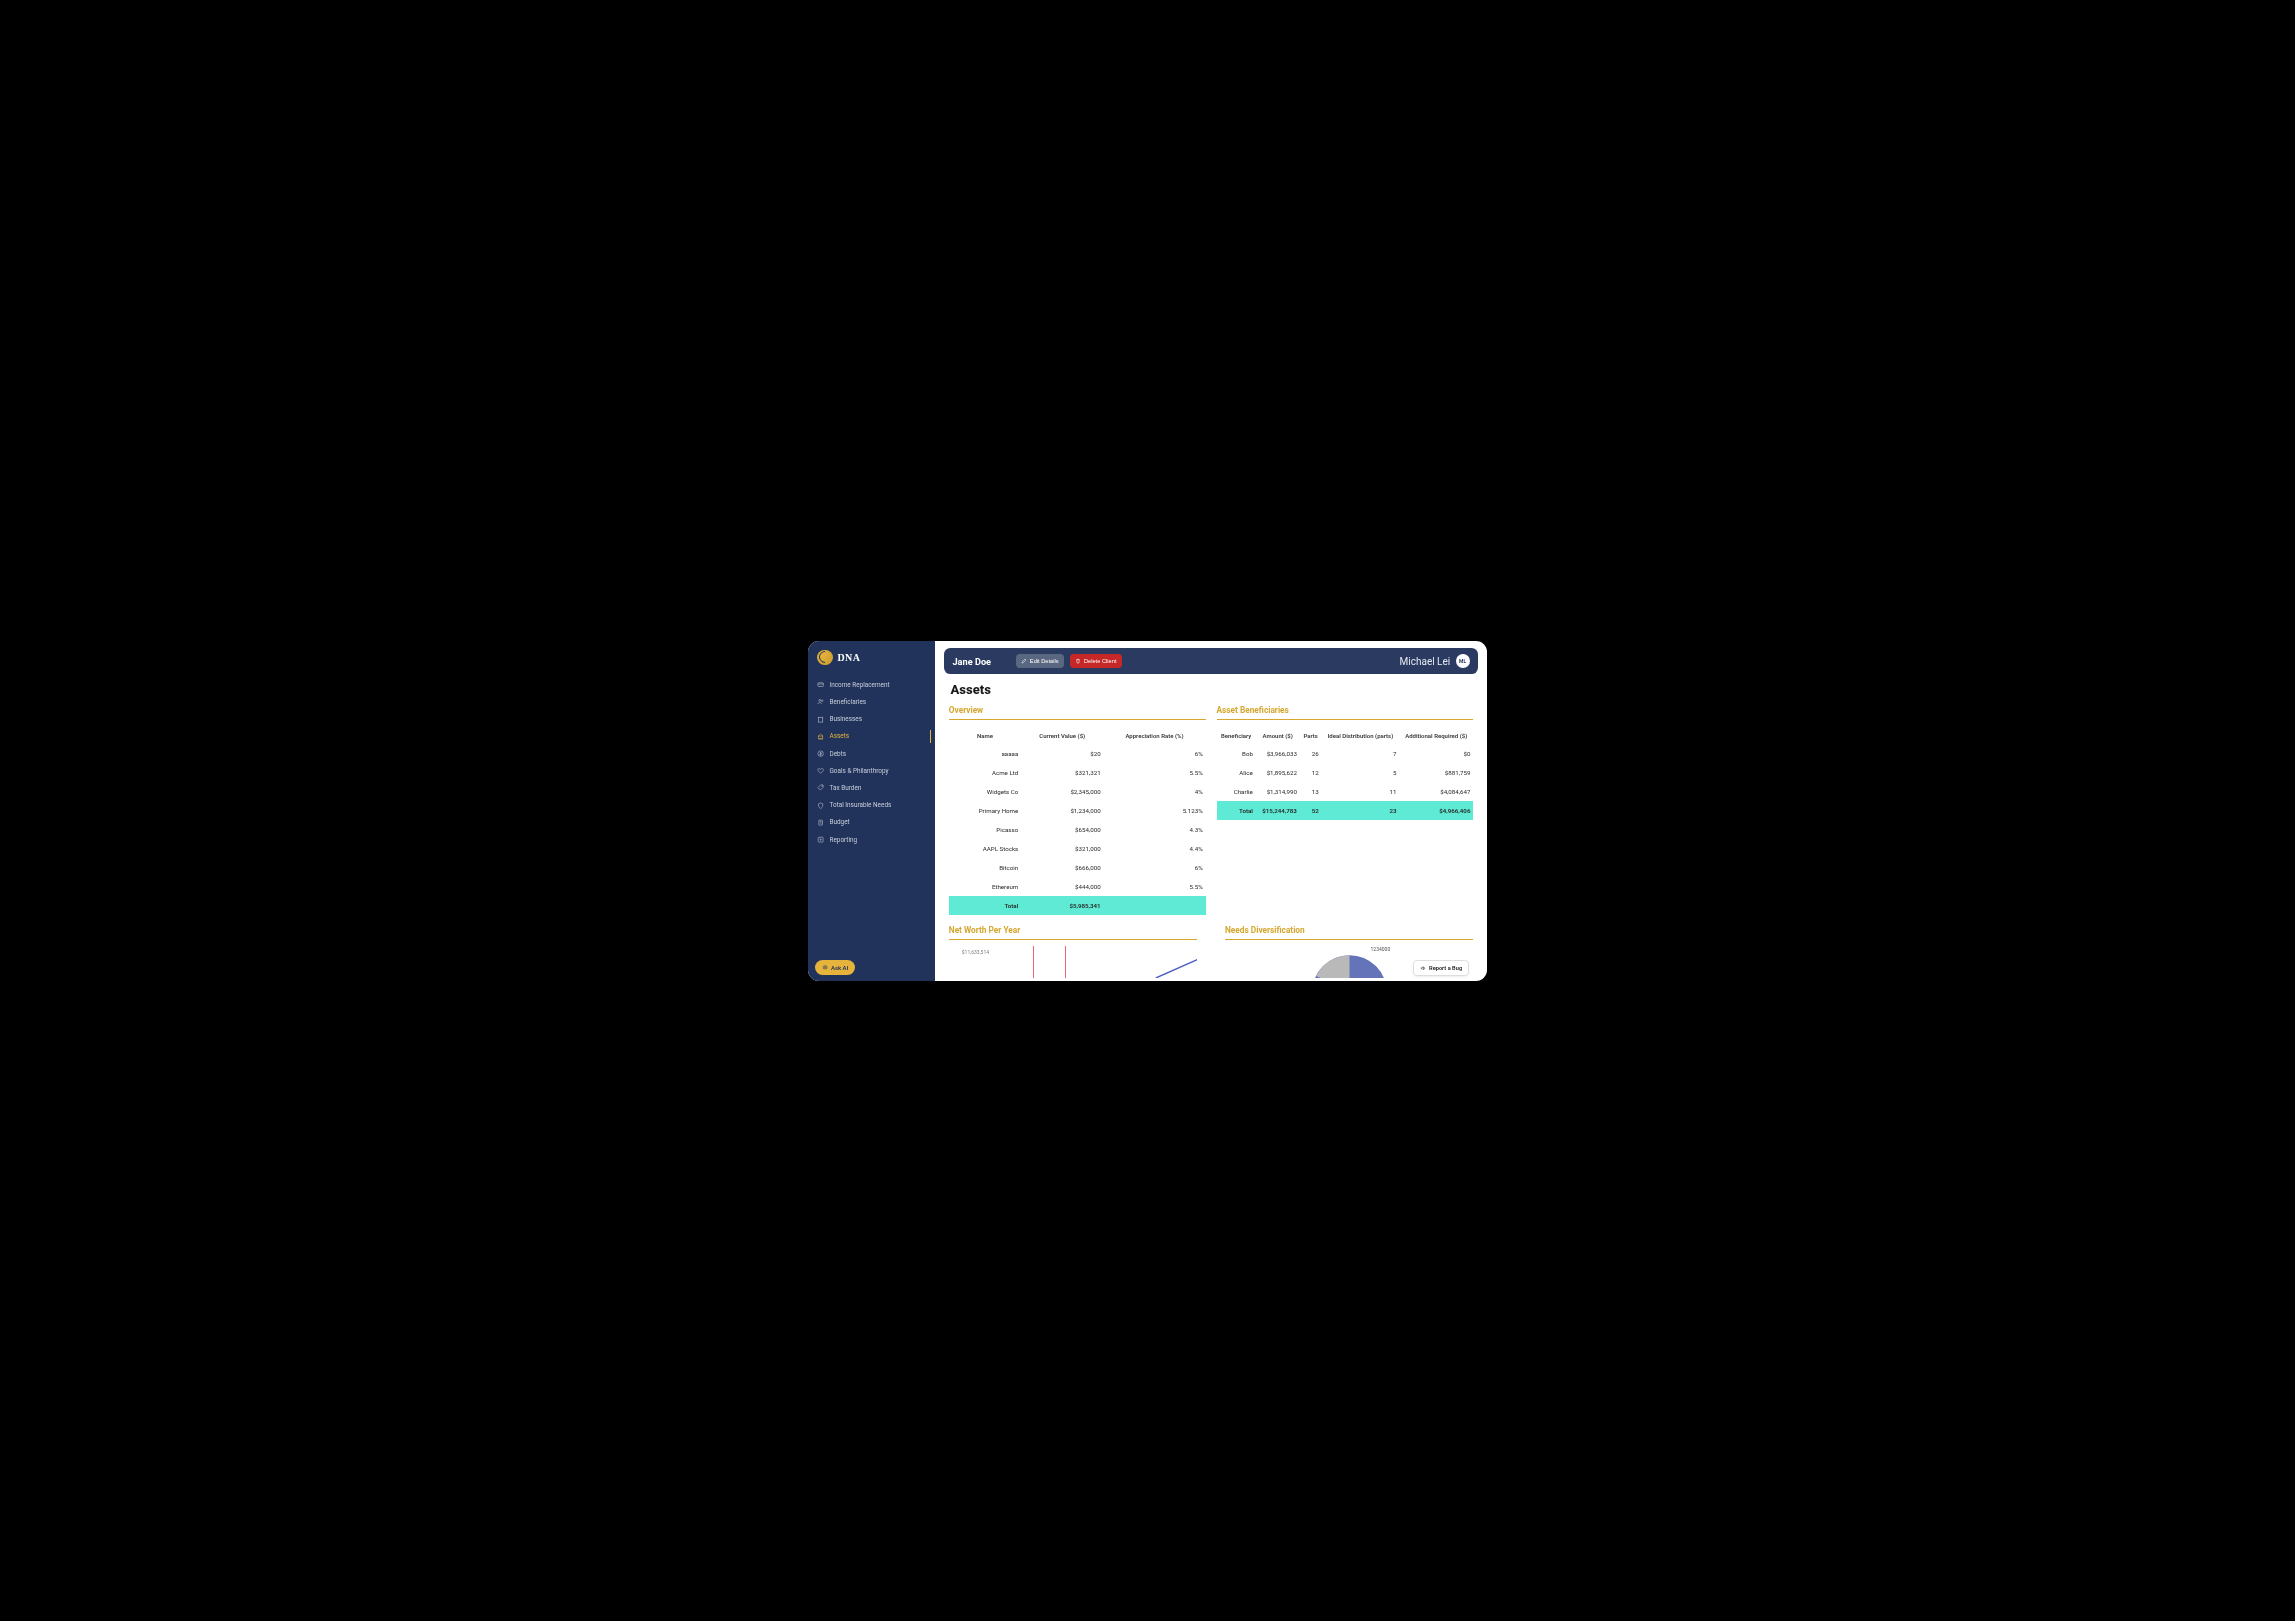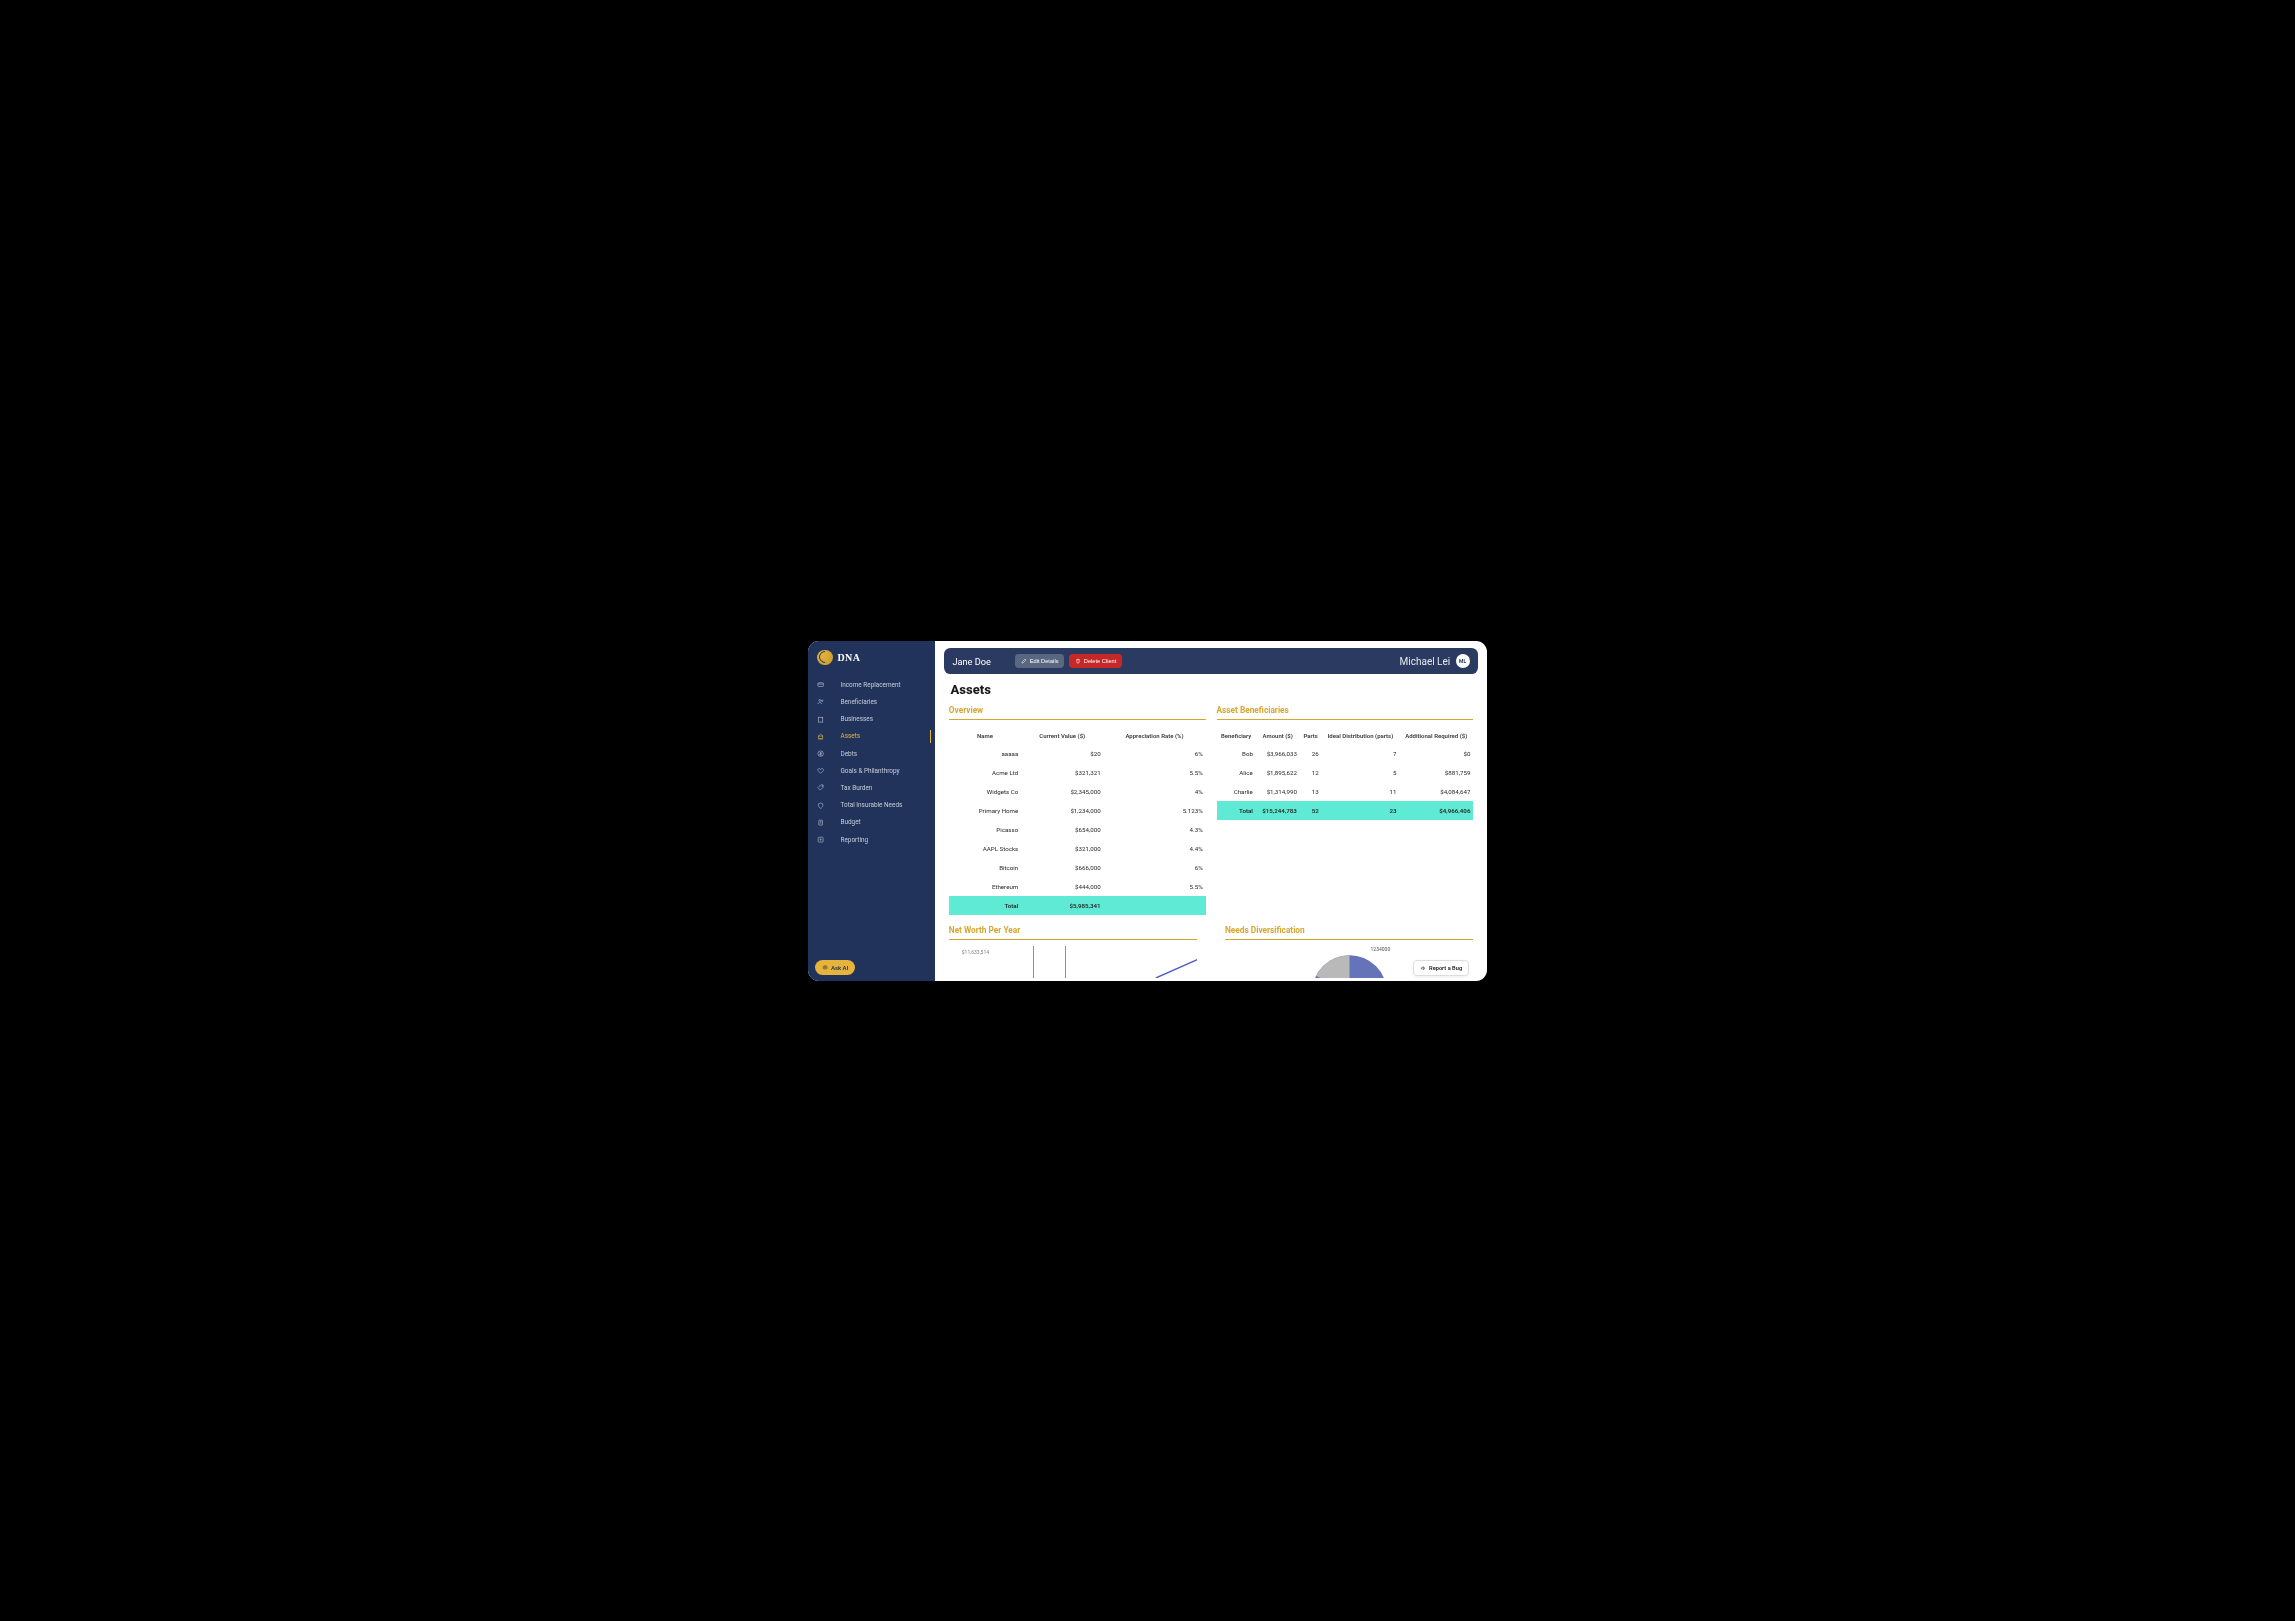--- a/index.html
+++ b/index.html
@@ -58,21 +58,21 @@
 .logo-text {
   font-size: 10px;
   font-weight: 700;
   font-family: Georgia, "Times New Roman", serif;
   letter-spacing: 0.5px;
 }
 .nav { list-style: none; margin-top: 1.8px; }
 .nav-item {
   display: flex;
   align-items: center;
-  gap: 16px;
+  gap: 5px;
   padding: 4.6px 9.2px;
   color: #c7ceda;
   font-size: 6.4px;
   cursor: pointer;
   position: relative;
 }
 .nav-item.active { color: #e6b43c; }
 .nav-item.active::after {
   content: "";
   position: absolute;
@@ -114,21 +114,21 @@
 }
 .topbar {
   background: #2a3a61;
   border-radius: 6.4px;
   display: flex;
   align-items: center;
   padding: 6.4px 8.3px;
   gap: 5.5px;
   color: #fff;
 }
-.client-name { font-size: 9.2px; font-weight: 400; margin-right: 19px; }
+.client-name { font-size: 9.2px; font-weight: 700; margin-right: 19px; }
 .btn {
   display: inline-flex;
   align-items: center;
   gap: 2.8px;
   border: none;
   border-radius: 3.7px;
   padding: 3.7px 5.5px;
   font-size: 5.7px;
   font-weight: 500;
   cursor: pointer;

